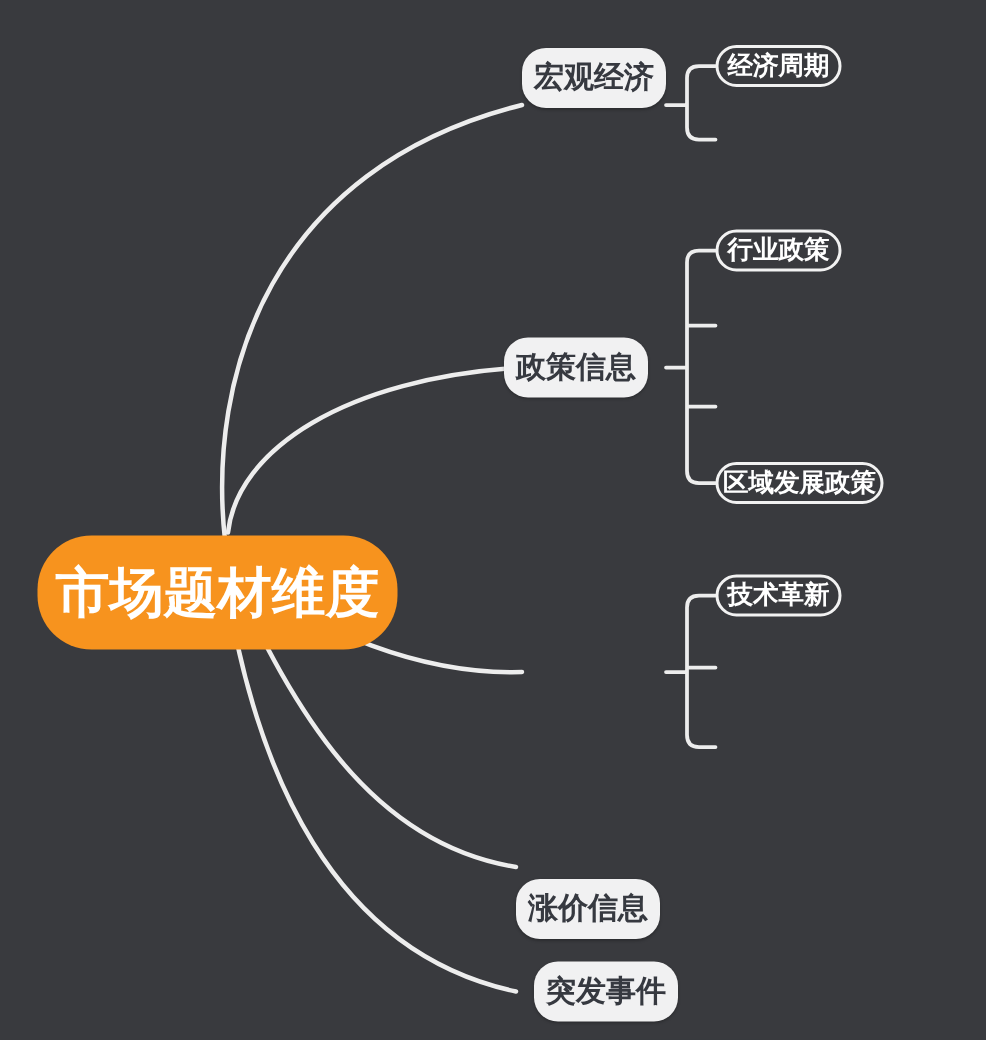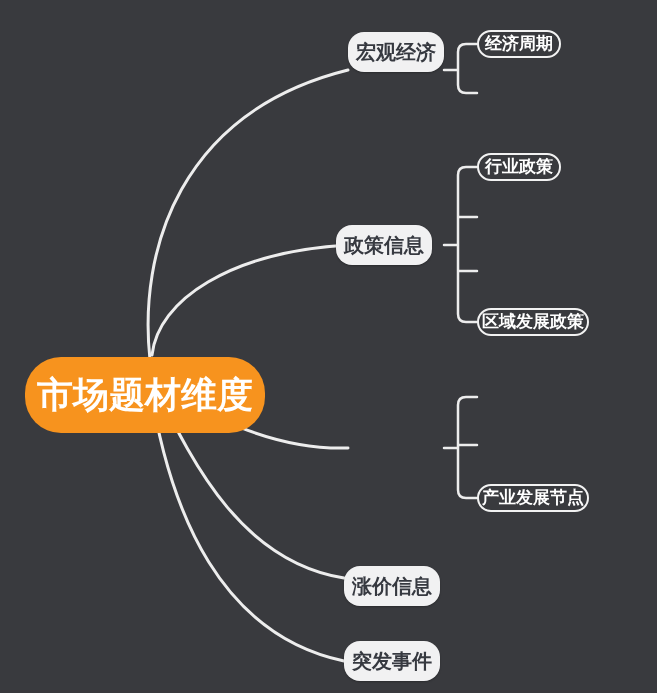--- a/index.html
+++ b/index.html
@@ -62,23 +62,23 @@
 
     <path class="elbow" d="M 444 70 H 458 M 477 44 H 466 Q 458 44 458 52 V 85 Q 458 93 466 93 H 477"></path>
     <path class="elbow" d="M 444 245 H 458 M 477 167 H 466 Q 458 167 458 175 V 314 Q 458 322 466 322 H 477 M 458 217 H 477 M 458 271 H 477"></path>
     <path class="elbow" d="M 444 448 H 458 M 477 397 H 466 Q 458 397 458 405 V 490 Q 458 498 466 498 H 477 M 458 445 H 477"></path>
   </svg>
 
   <div class="node root" style="left:25px;top:317px;margin-top:40px;">市场题材维度</div>
 
   <div class="node branch" style="left:348px;top:32px;">宏观经济</div>
   <div class="node branch" style="left:336px;top:225px;">政策信息</div>
-  <div class="node branch" style="left:344px;top:566px;">涨价信息</div>
-  <div class="node branch" style="left:344px;top:641px;">突发事件</div>
+  <div class="node branch" style="left:344px;top:586px;">涨价信息</div>
+  <div class="node branch" style="left:356px;top:641px;">突发事件</div>
 
   <div class="node leaf" style="left:477px;top:30px;width:84px;">经济周期</div>
 
   <div class="node leaf" style="left:477px;top:153px;width:84px;">行业政策</div>
   <div class="node leaf" style="left:477px;top:308px;width:112px;text-align:center;">区域发展政策</div>
 
-  <div class="node leaf" style="left:477px;top:484px;width:112px;">产业发展节点</div>
+  <div class="node leaf" style="left:477px;top:383px;width:84px;">技术革新</div>
 
 </div>
 
 </body></html>

